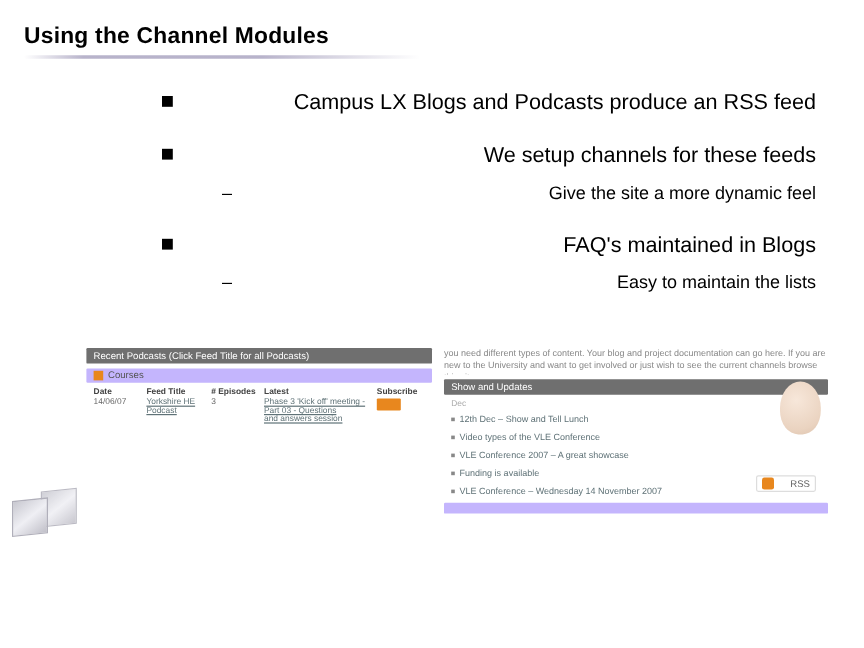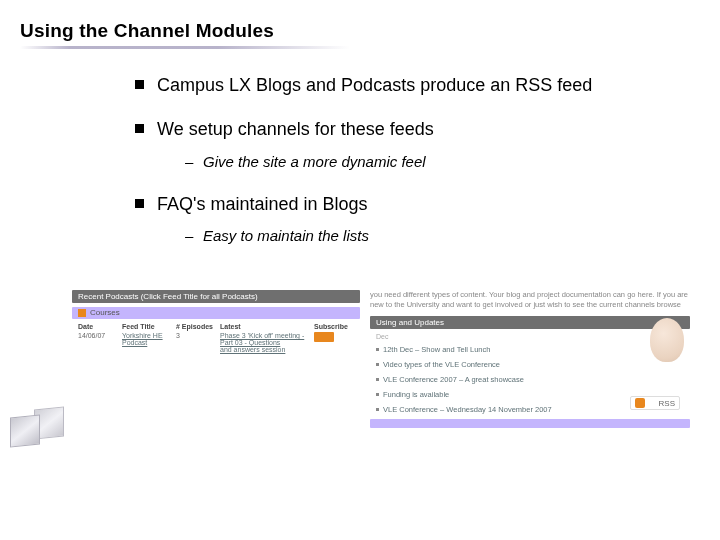--- a/index.html
+++ b/index.html
@@ -2,25 +2,25 @@
 <html><head>
 <meta charset="utf-8">
 <style>
   * { box-sizing: border-box; margin: 0; padding: 0; }
   html, body { width: 720px; height: 540px; background: #fff; font-family: Verdana, Geneva, sans-serif; color: #000; overflow: hidden; }
   .slide { width: 720px; height: 458px; position: relative; }
   .title-area { padding: 20px 0 0 20px; }
   .title { font-size: 19px; font-weight: bold; letter-spacing: 0.2px; }
   .title-underline { width: 330px; height: 3px; margin-top: 4px; background: linear-gradient(to right, rgba(200,200,210,0.0) 0%, rgba(180,175,200,0.95) 15%, rgba(180,175,200,0.95) 60%, rgba(200,200,210,0.0) 100%); border-radius: 2px; }
   .content { padding: 24px 40px 0 135px; font-size: 18px; }
-  ul.top { list-style: none; }
+  ul.top { list-style: none; text-align: right; }
   li.bullet { position: relative; padding-left: 22px; margin-bottom: 20px; line-height: 1.35; }
   li.bullet::before { content: ""; position: absolute; left: 0; top: 7px; width: 9px; height: 9px; background: #000; }
   ul.sub { list-style: none; margin-top: 10px; padding-left: 28px; }
-  li.sub { position: relative; padding-left: 18px; font-size: 15px; line-height: 1.35; font-style: italic; }
+  li.sub { position: relative; padding-left: 18px; font-size: 15px; line-height: 1.35; }
   li.sub::before { content: "–"; position: absolute; left: 0; top: 0; }
   .shots { position: absolute; left: 72px; right: 30px; bottom: 30px; height: 138px; display: flex; gap: 10px; }
   .shot-left { flex: 0 0 270px; display: flex; flex-direction: column; gap: 4px; }
   .shot-right { flex: 1; display: flex; flex-direction: column; gap: 4px; position: relative; }
   .bar { border-radius: 1px; }
   .bar-d { background: #6f6f6f; height: 13px; color: #fff; font-size: 8px; padding: 2px 6px; line-height: 9px; }
   .bar-l { background: #c4b5fd; height: 12px; font-size: 8px; color: #555; padding: 2px 6px; line-height: 8px; display: flex; align-items: center; gap: 4px; }
   .rss-sq { width: 8px; height: 8px; background: #e8871e; display: inline-block; }
   .tbl { display: grid; grid-template-columns: 40px 50px 40px 90px 40px; font-size: 7px; color: #666; gap: 2px 4px; padding: 0 6px; }
   .tbl .hd { font-weight: bold; color: #444; }
@@ -93,21 +93,21 @@
           <span class="lnk">and answers session</span>
         </div>
         <div>
           <div class="rss-btn"></div>
         </div>
       </div>
     </div>
 
     <div class="shot-right">
       <div class="right-top">you need different types of content. Your blog and project documentation can go here. If you are new to the University and want to get involved or just wish to see the current channels browse this site.</div>
-      <div class="bar bar-d">Using and Updates</div>
+      <div class="bar bar-d">Show and Updates</div>
       <div class="dec-dot">Dec</div>
       <div class="news-item">12th Dec – Show and Tell Lunch</div>
       <div class="news-item">Video types of the VLE Conference</div>
       <div class="news-item">VLE Conference 2007 – A great showcase</div>
       <div class="news-item">Funding is available</div>
       <div class="news-item">VLE Conference – Wednesday 14 November 2007</div>
       <div class="bar bar-l"></div>
       <div class="rss-badge">
         <span class="ico"></span>
         <span class="txt">RSS</span>

